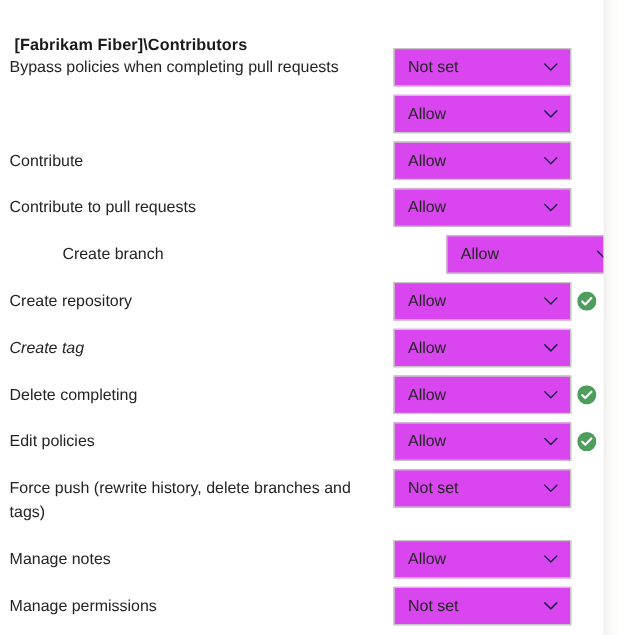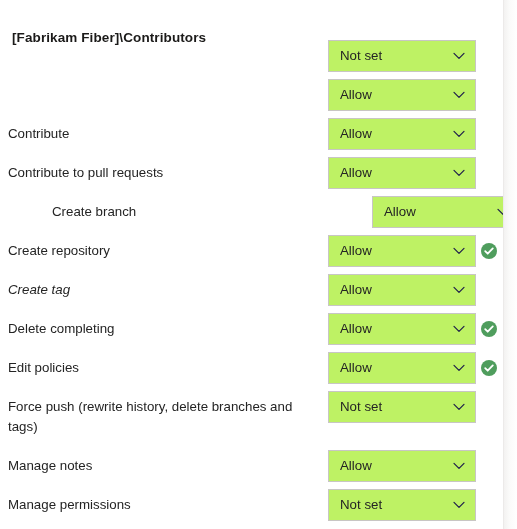--- a/index.html
+++ b/index.html
@@ -80,21 +80,21 @@
     color: #242424;
     font-family: "Liberation Sans", sans-serif;
   }
 
   .dropdown {
     position: absolute;
     left: 328px;
     width: 148px;
     height: 32px;
     border: 1px solid #c8c6c4;
-    background: #bef264;
+    background: #d946ef;
     box-sizing: border-box;
     cursor: pointer;
   }
   .dd-value {
     position: absolute;
     left: 11px;
     top: 0;
     line-height: 30px;
     font-size: 13.3px;
     color: #242424;
@@ -124,20 +124,21 @@
 <body>
 
 <div id="panel">
 
   <div id="header">
     <div id="group-title">[Fabrikam Fiber]\Contributors</div>
   </div>
 
   <div id="rows">
       <div class="perm-row" style="height: 39px; top: 0px; position: absolute;">
+        <div class="perm-label" style="top: 6px;">Bypass policies when completing pull requests</div>
         <div class="dropdown" style="top: 0px;">
           <span class="dd-value">Not set</span>
           <span class="dd-chevron">
             <svg width="12" height="8" viewBox="0 0 12 8">
               <path d="M1 1.4 L6 6.4 L11 1.4" fill="none" stroke="#1f1f4b" stroke-width="1.2" stroke-linecap="round" stroke-linejoin="round"></path>
             </svg>
           </span>
         </div>
       </div>
       <div class="perm-row" style="height: 39px; top: 39px; position: absolute;">

